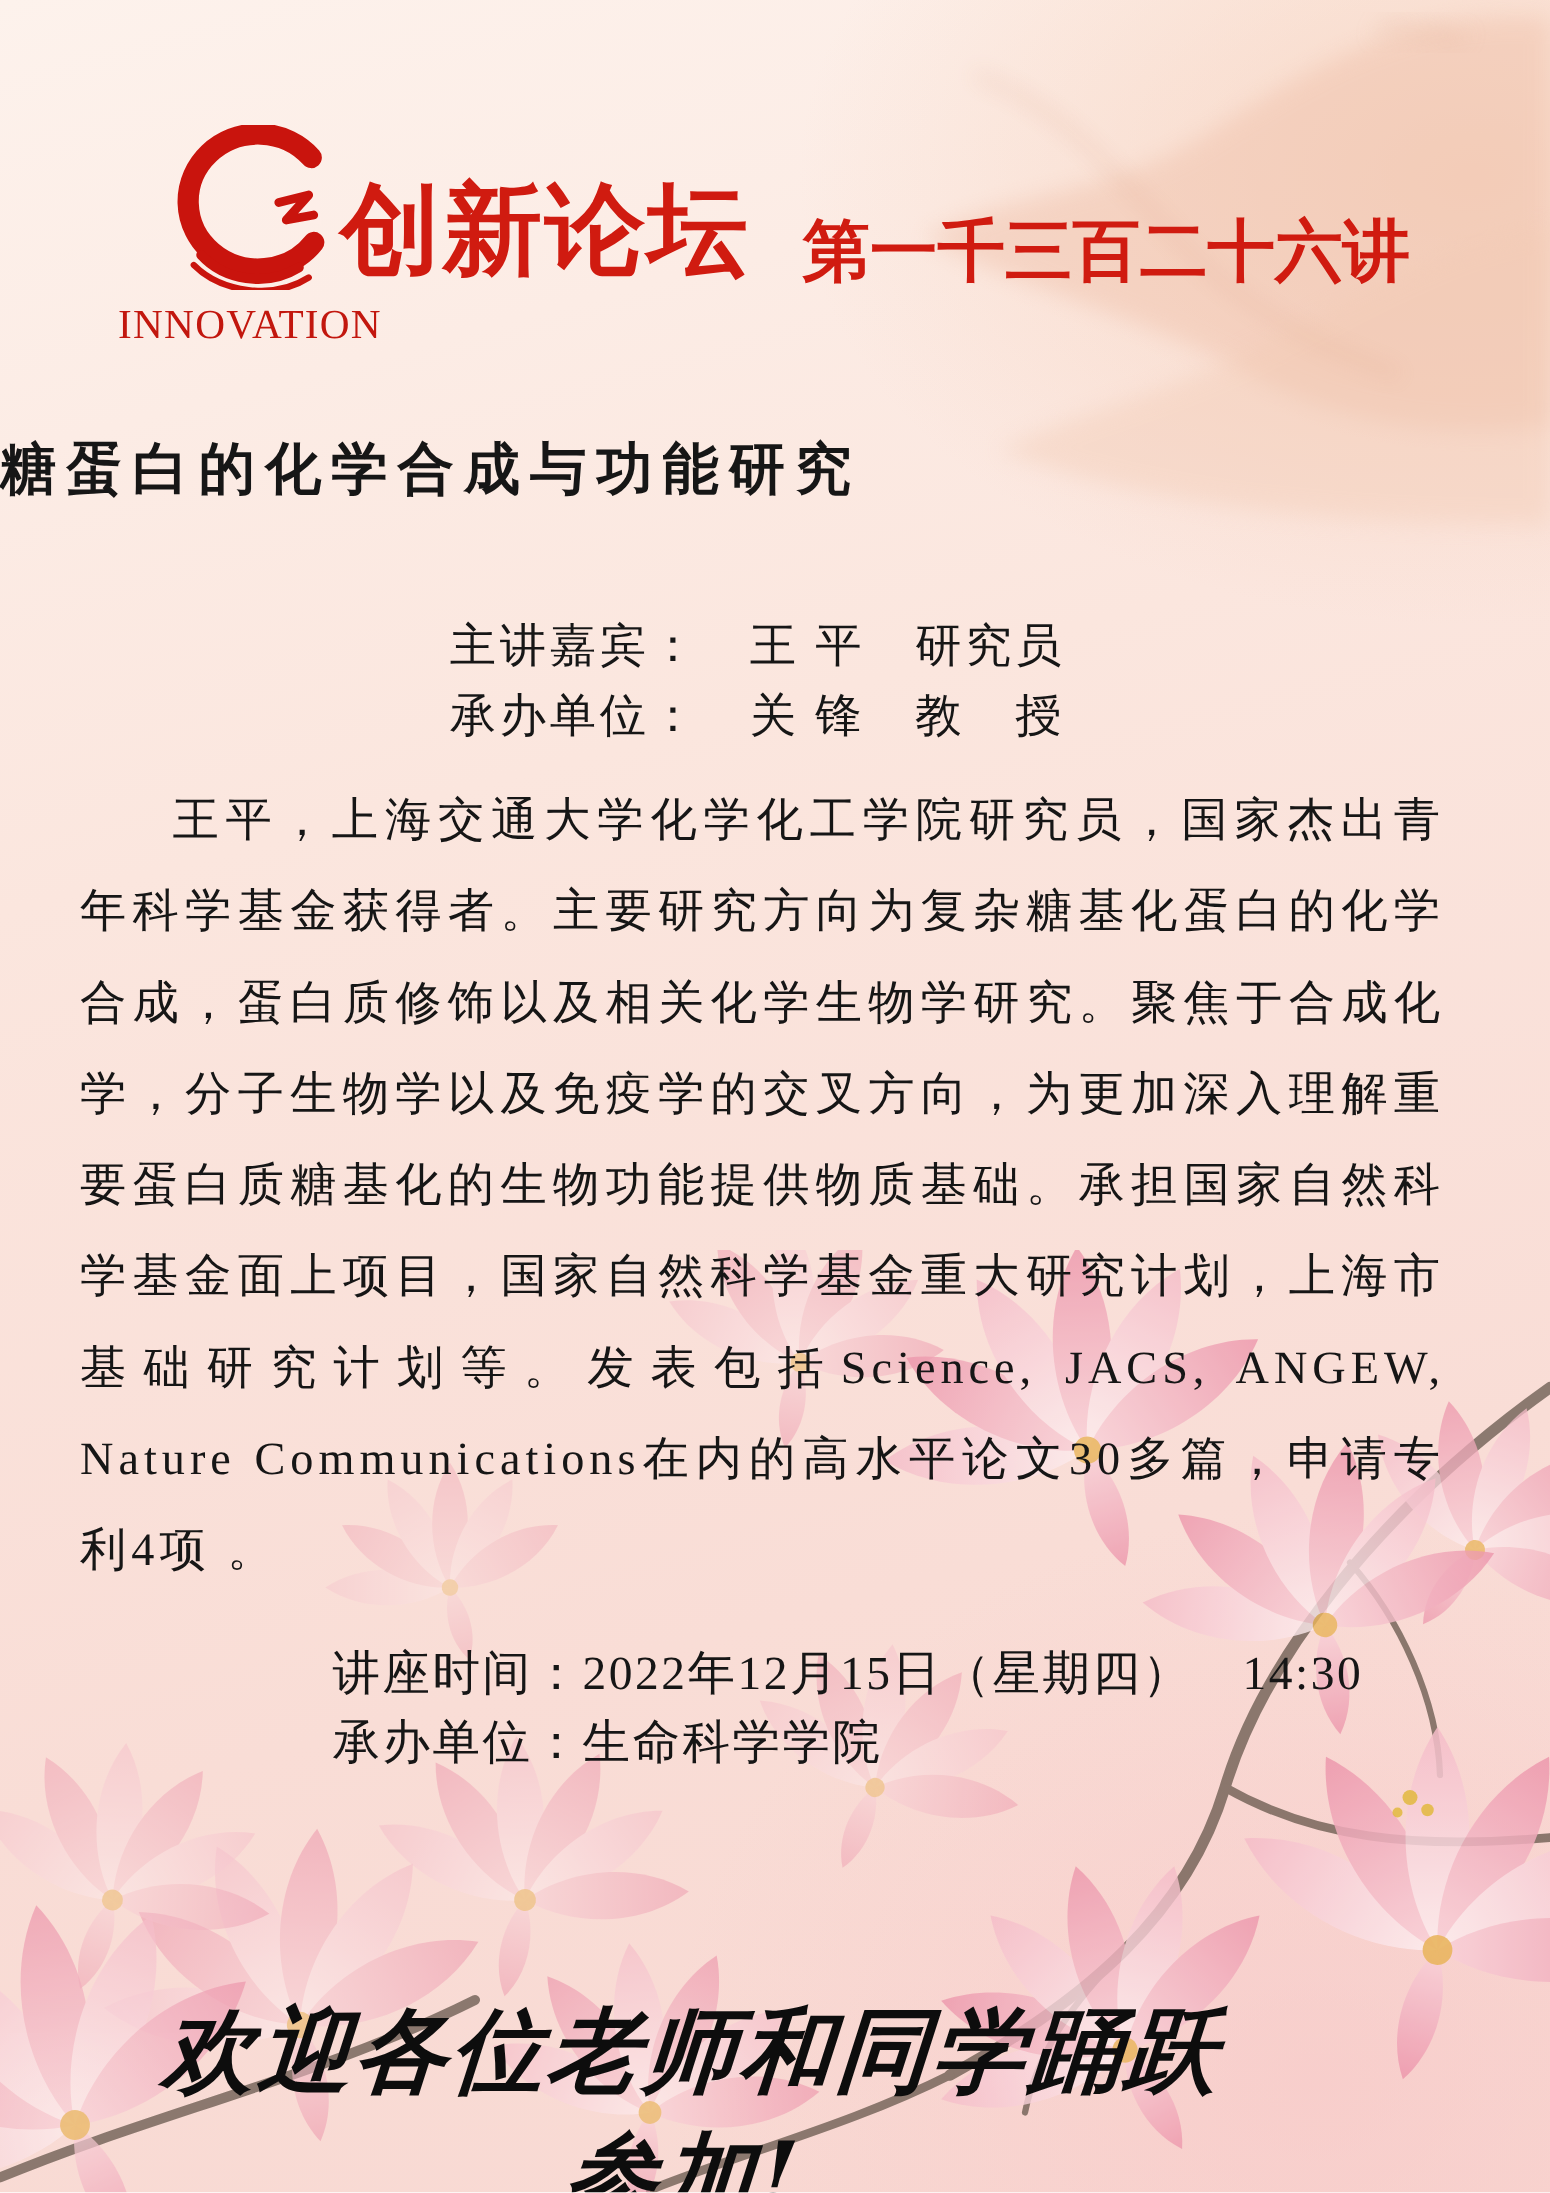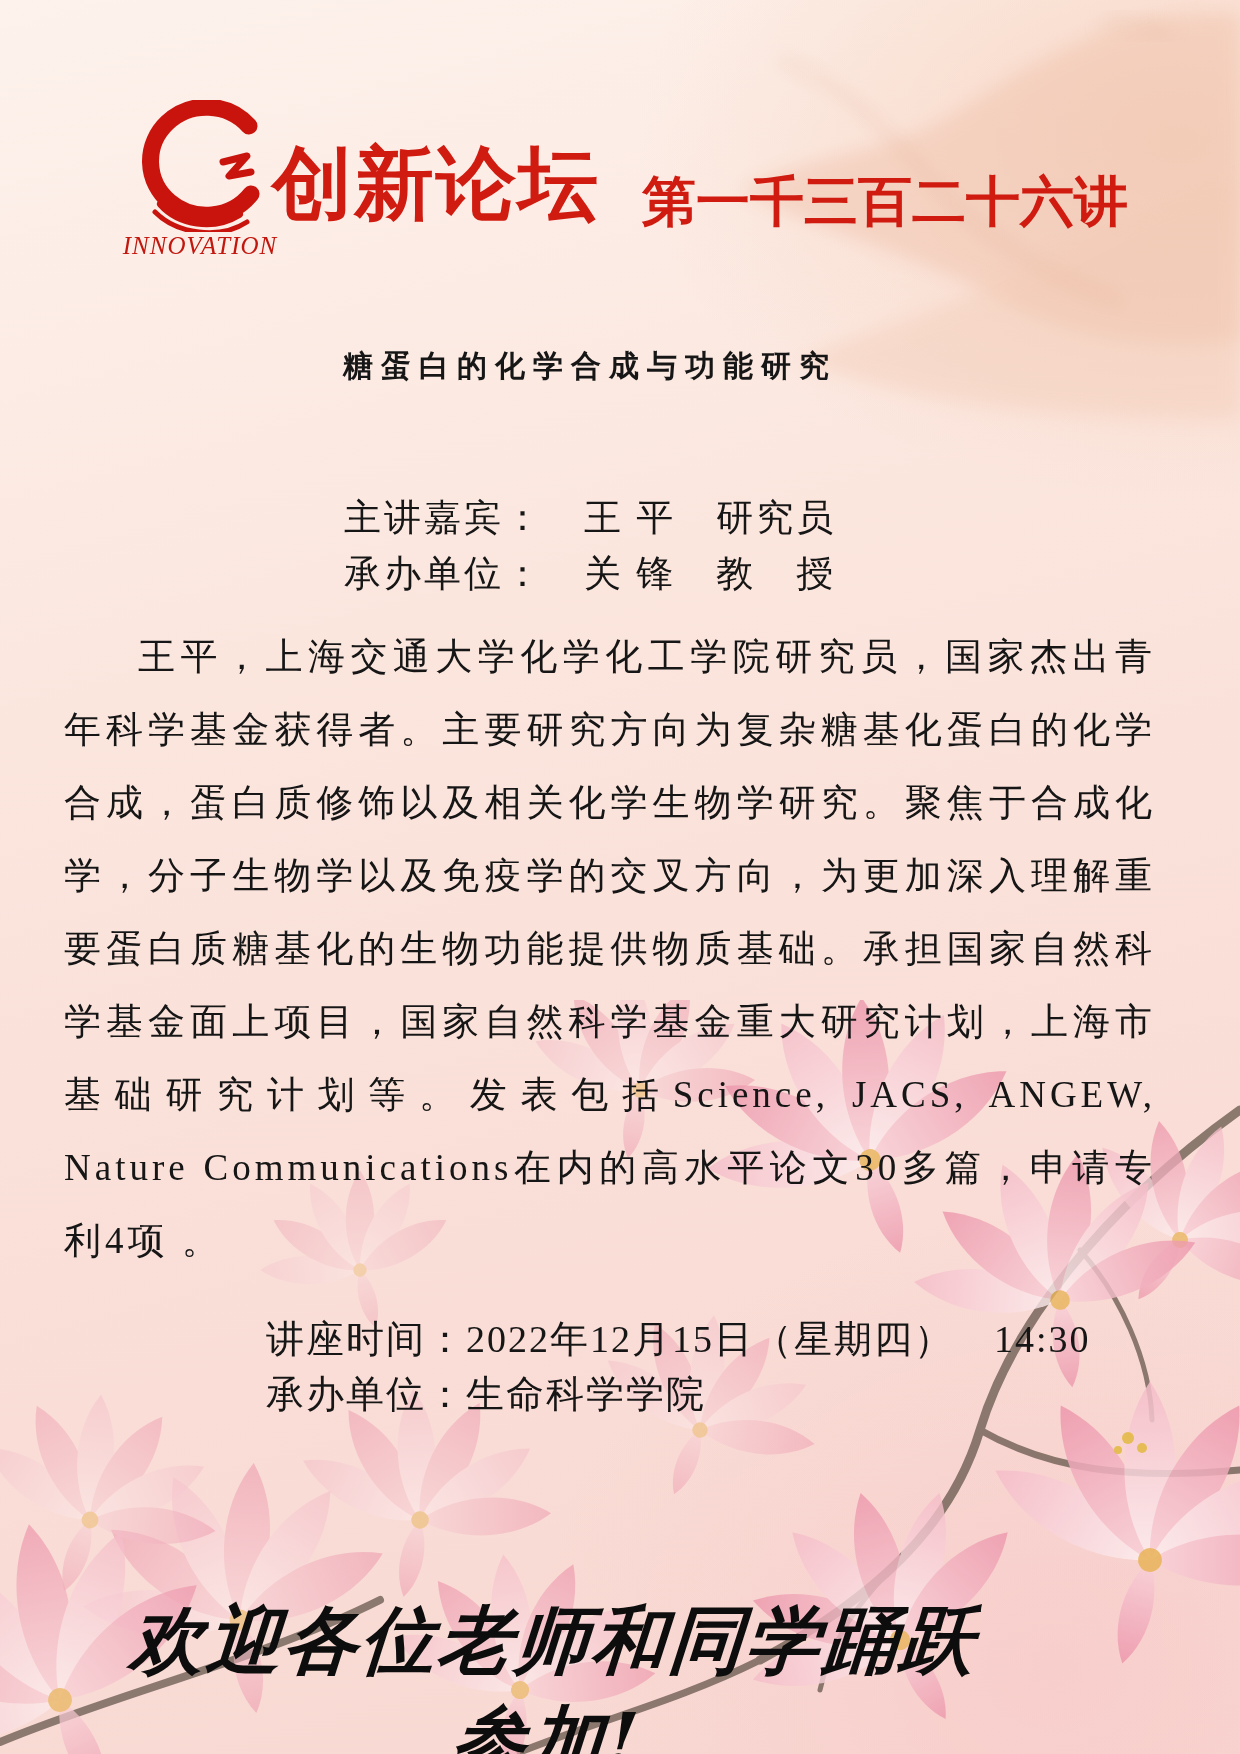--- a/index.html
+++ b/index.html
@@ -15,37 +15,37 @@
     color:#161616;
   }
   .bg{position:absolute;pointer-events:none;}
   .bg-mountains{top:0;right:0;}
   .bg-flowers{left:0;top:1000px;}
 
   .logo-block{position:absolute;left:92px;top:100px;width:216px;text-align:center;}
   .logo-icon{display:block;margin:0 auto;}
   .logo-text{
     font-family:"Liberation Serif", serif;
-    font-size:25px;color:#c2170e;letter-spacing:1px;margin-top:0;font-style:italic;
+    font-size:33px;color:#c2170e;letter-spacing:1px;margin-top:10px;
   }
   .forum-title{
     position:absolute;left:272px;top:144px;margin:0;
     font-family:"Liberation Sans", sans-serif;
     font-size:80px;line-height:1;font-weight:bold;color:#d01b10;letter-spacing:2px;
   }
   .lecture-number{
     position:absolute;left:642px;top:174px;
     font-family:"Liberation Sans", sans-serif;
     font-size:54px;line-height:1;font-weight:bold;color:#d01b10;
   }
   .talk-title{
     position:absolute;left:0;top:348px;width:1180px;margin:0;
-    text-align:center;font-size:30px;font-weight:600;letter-spacing:8px;line-height:1.2;
+    text-align:left;font-size:45px;font-weight:600;letter-spacing:8px;line-height:1.2;
   }
-  .people{position:absolute;top:490px;left:0;width:1180px;text-align:center;}
+  .people{position:absolute;top:490px;left:0;width:1180px;text-align:center;padding-left:16px;}
   .people-line{font-size:37px;line-height:56px;letter-spacing:3px;white-space:pre;}
   .bio{
     position:absolute;left:64px;top:620px;width:1092px;margin:0;
     font-size:37px;line-height:73px;letter-spacing:4px;
     text-align:justify;text-justify:inter-ideograph;text-indent:2em;
   }
   .details{position:absolute;left:266px;top:1312px;}
   .detail-line{font-size:38px;line-height:55px;letter-spacing:2px;white-space:pre;}
   .welcome{
     position:absolute;left:120px;top:1592px;width:860px;

